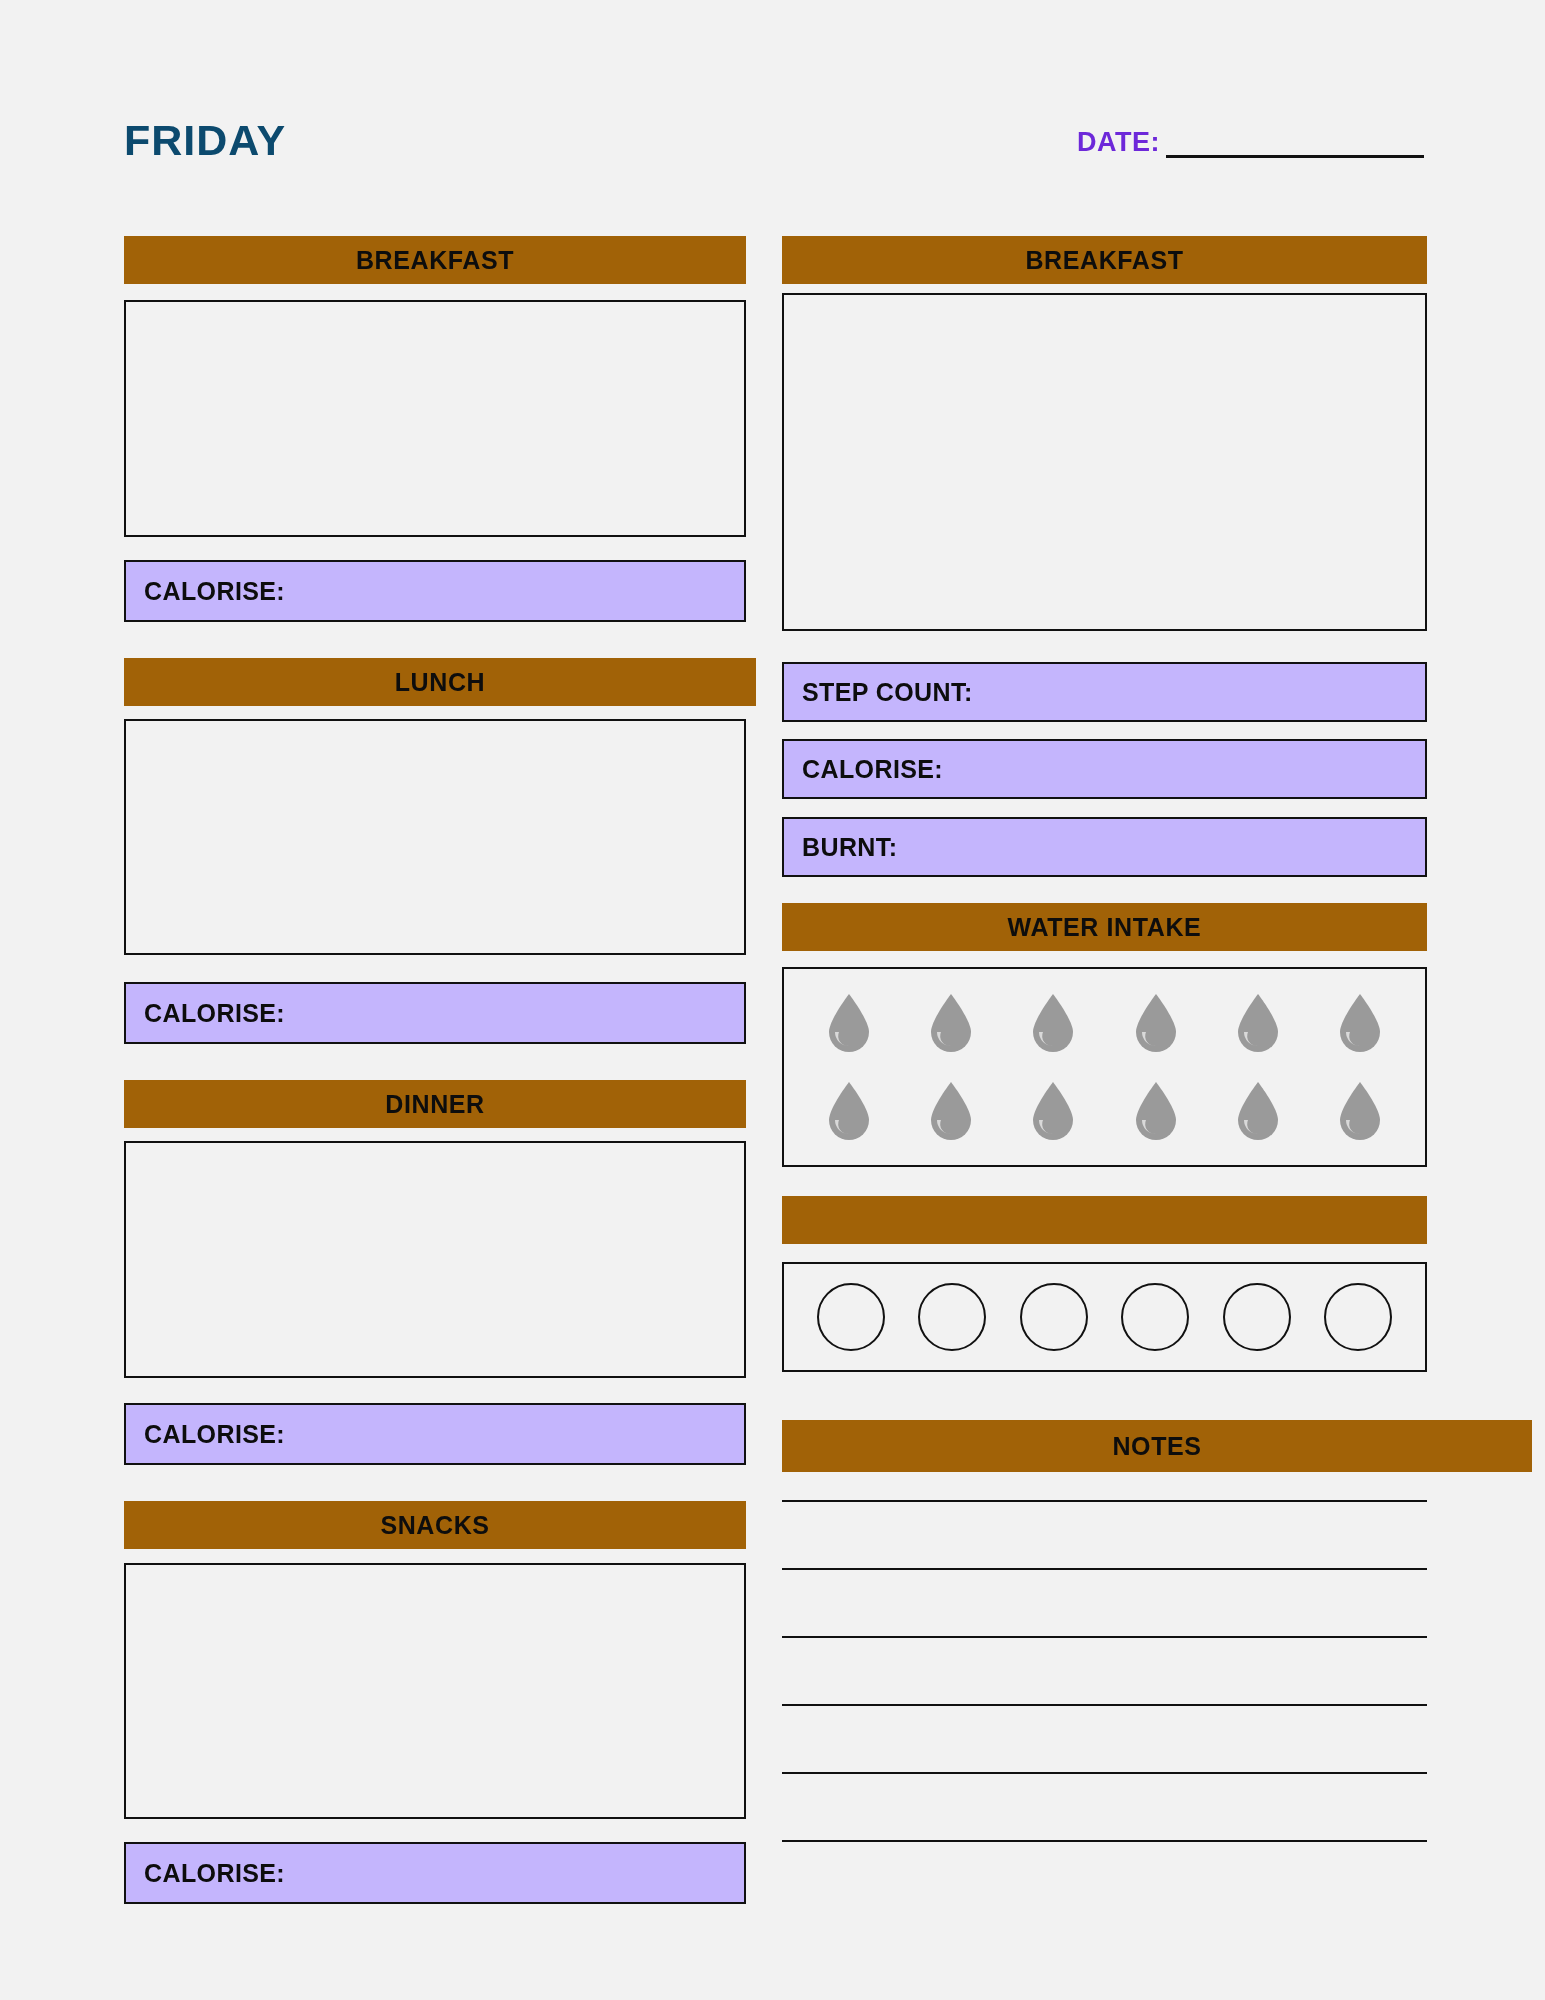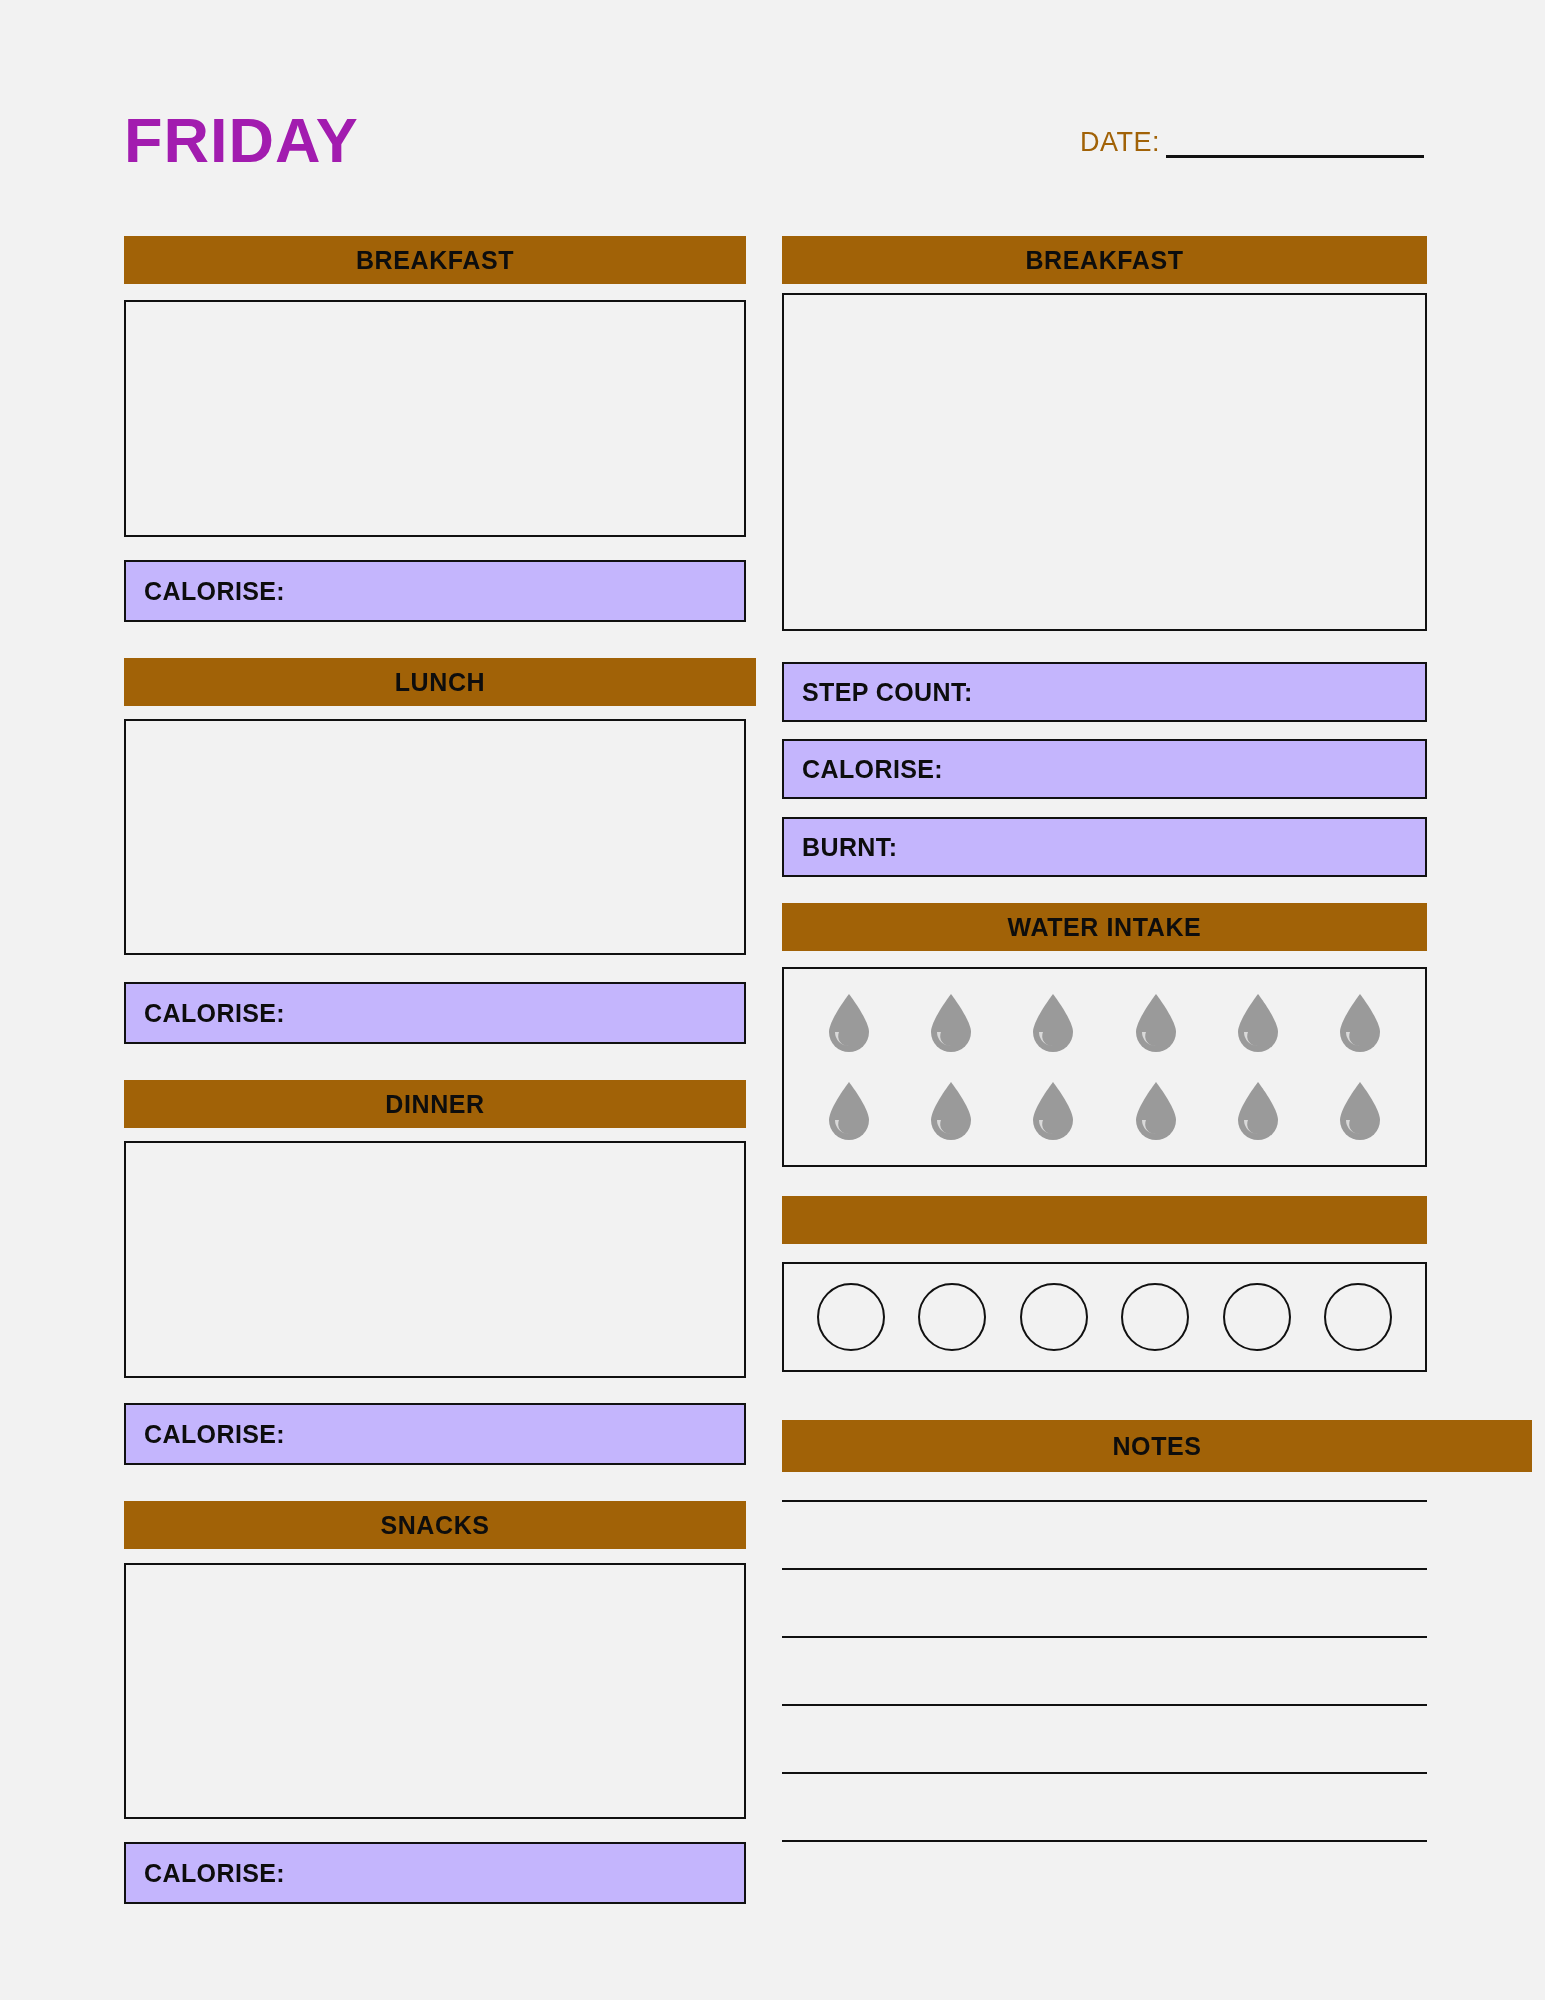--- a/index.html
+++ b/index.html
@@ -28,39 +28,39 @@
     position: absolute;
     left: 124px;
     top: 105px;
     width: 1300px;
     height: 80px;
   }
   .day-title {
     position: absolute;
     left: 0;
     top: 0;
-    font-size: 63px;
+    font-size: 43px;
     font-weight: bold;
     letter-spacing: 1px;
     line-height: 70px;
-    color: #a21caf;
+    color: #0c4a6e;
   }
   .date-row {
     position: absolute;
     right: 0;
     top: 22px;
     display: flex;
     align-items: flex-end;
   }
   .date-label {
     font-size: 27px;
-    font-weight: normal;
+    font-weight: bold;
     letter-spacing: 0.5px;
     margin-right: 6px;
-    color: #a16207;
+    color: #6d28d9;
   }
   .date-line {
     width: 258px;
     border-bottom: 3px solid #111;
     height: 26px;
   }
 
   
   .bar {
     position: absolute;

